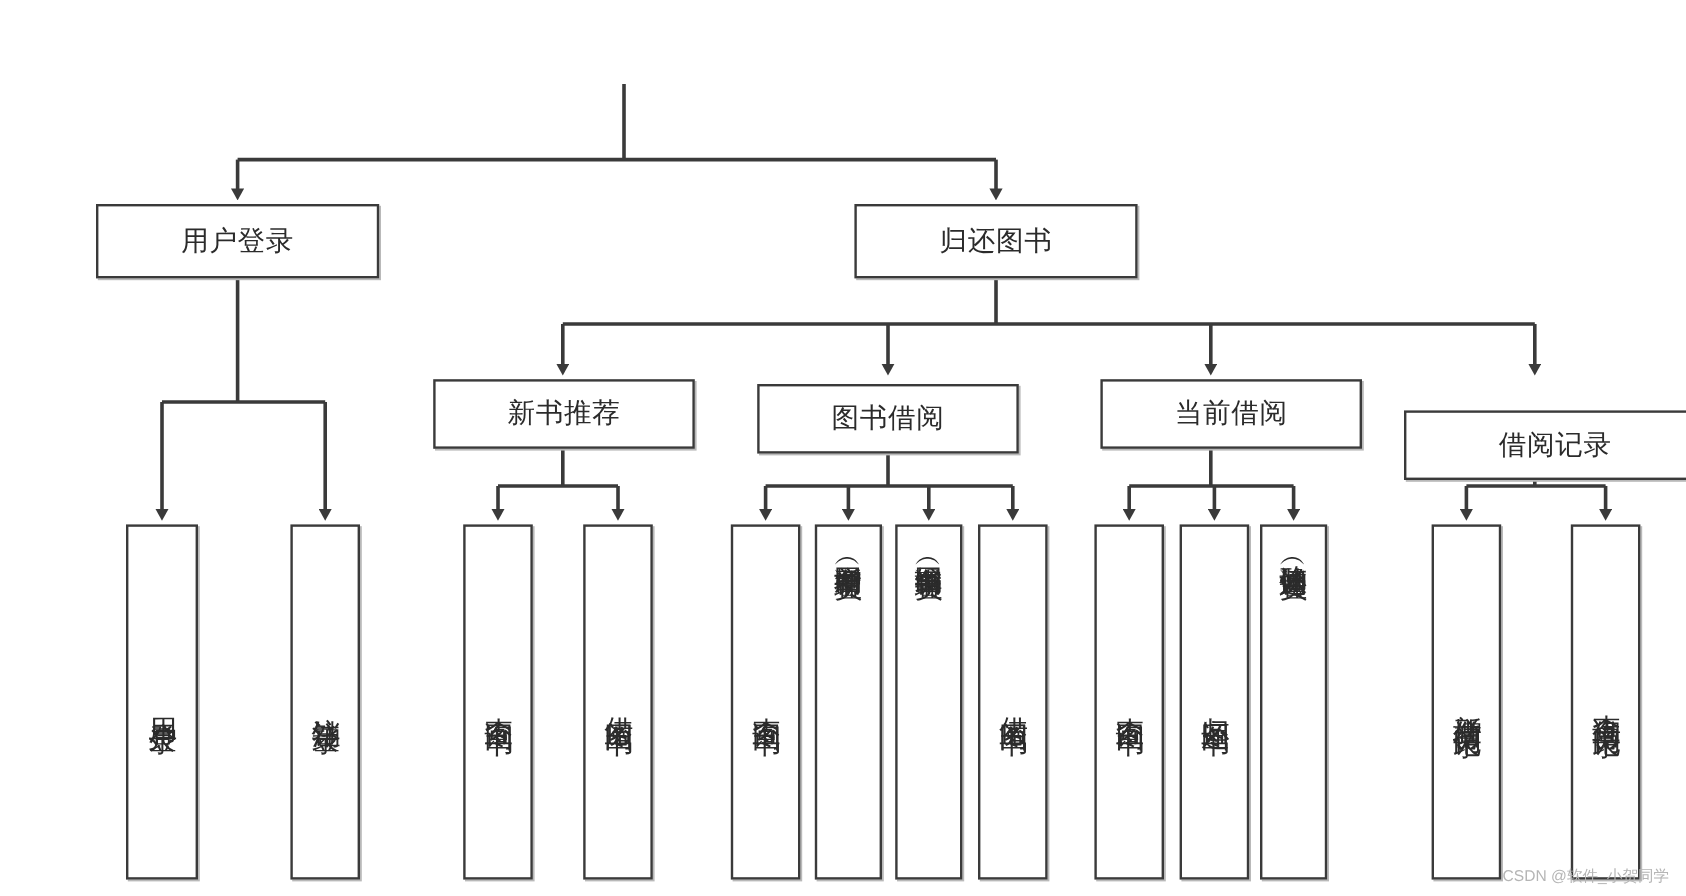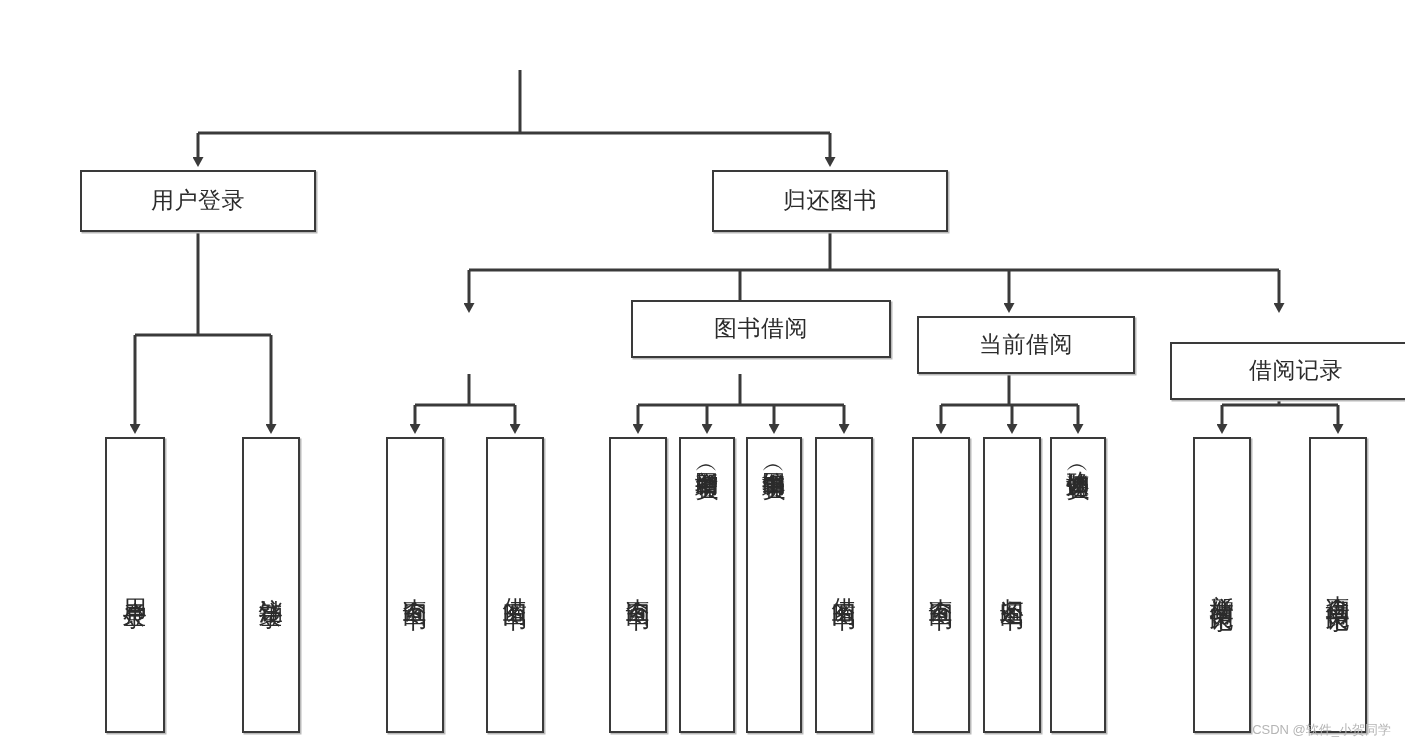--- a/index.html
+++ b/index.html
@@ -135,21 +135,24 @@
   </svg>
 
 
   <div class="node horiz" style="left:80px; top:170px; width:236px; height:62px;">
     <span class="node-label">用户登录</span>
   </div>
   <div class="node horiz" style="left:712px; top:170px; width:236px; height:62px;">
     <span class="node-label">归还图书</span>
   </div>
 
-  <div class="node horiz" style="left:631px; top:300px; width:260px; height:58px;">
+  <div class="node horiz" style="left:361px; top:316px; width:218px; height:58px;">
+    <span class="node-label">新书推荐</span>
+  </div>
+  <div class="node horiz" style="left:631px; top:320px; width:218px; height:58px;">
     <span class="node-label">图书借阅</span>
   </div>
   <div class="node horiz" style="left:901px; top:316px; width:218px; height:58px;margin-left:16px;">
     <span class="node-label">当前借阅</span>
   </div>
   <div class="node horiz" style="left:1170px; top:316px; width:252px; height:58px;margin-top:26px;">
     <span class="node-label">借阅记录</span>
   </div>
 
   <div class="node vert center-text" style="left:105px; top:437px; width:60px; height:296px;">

